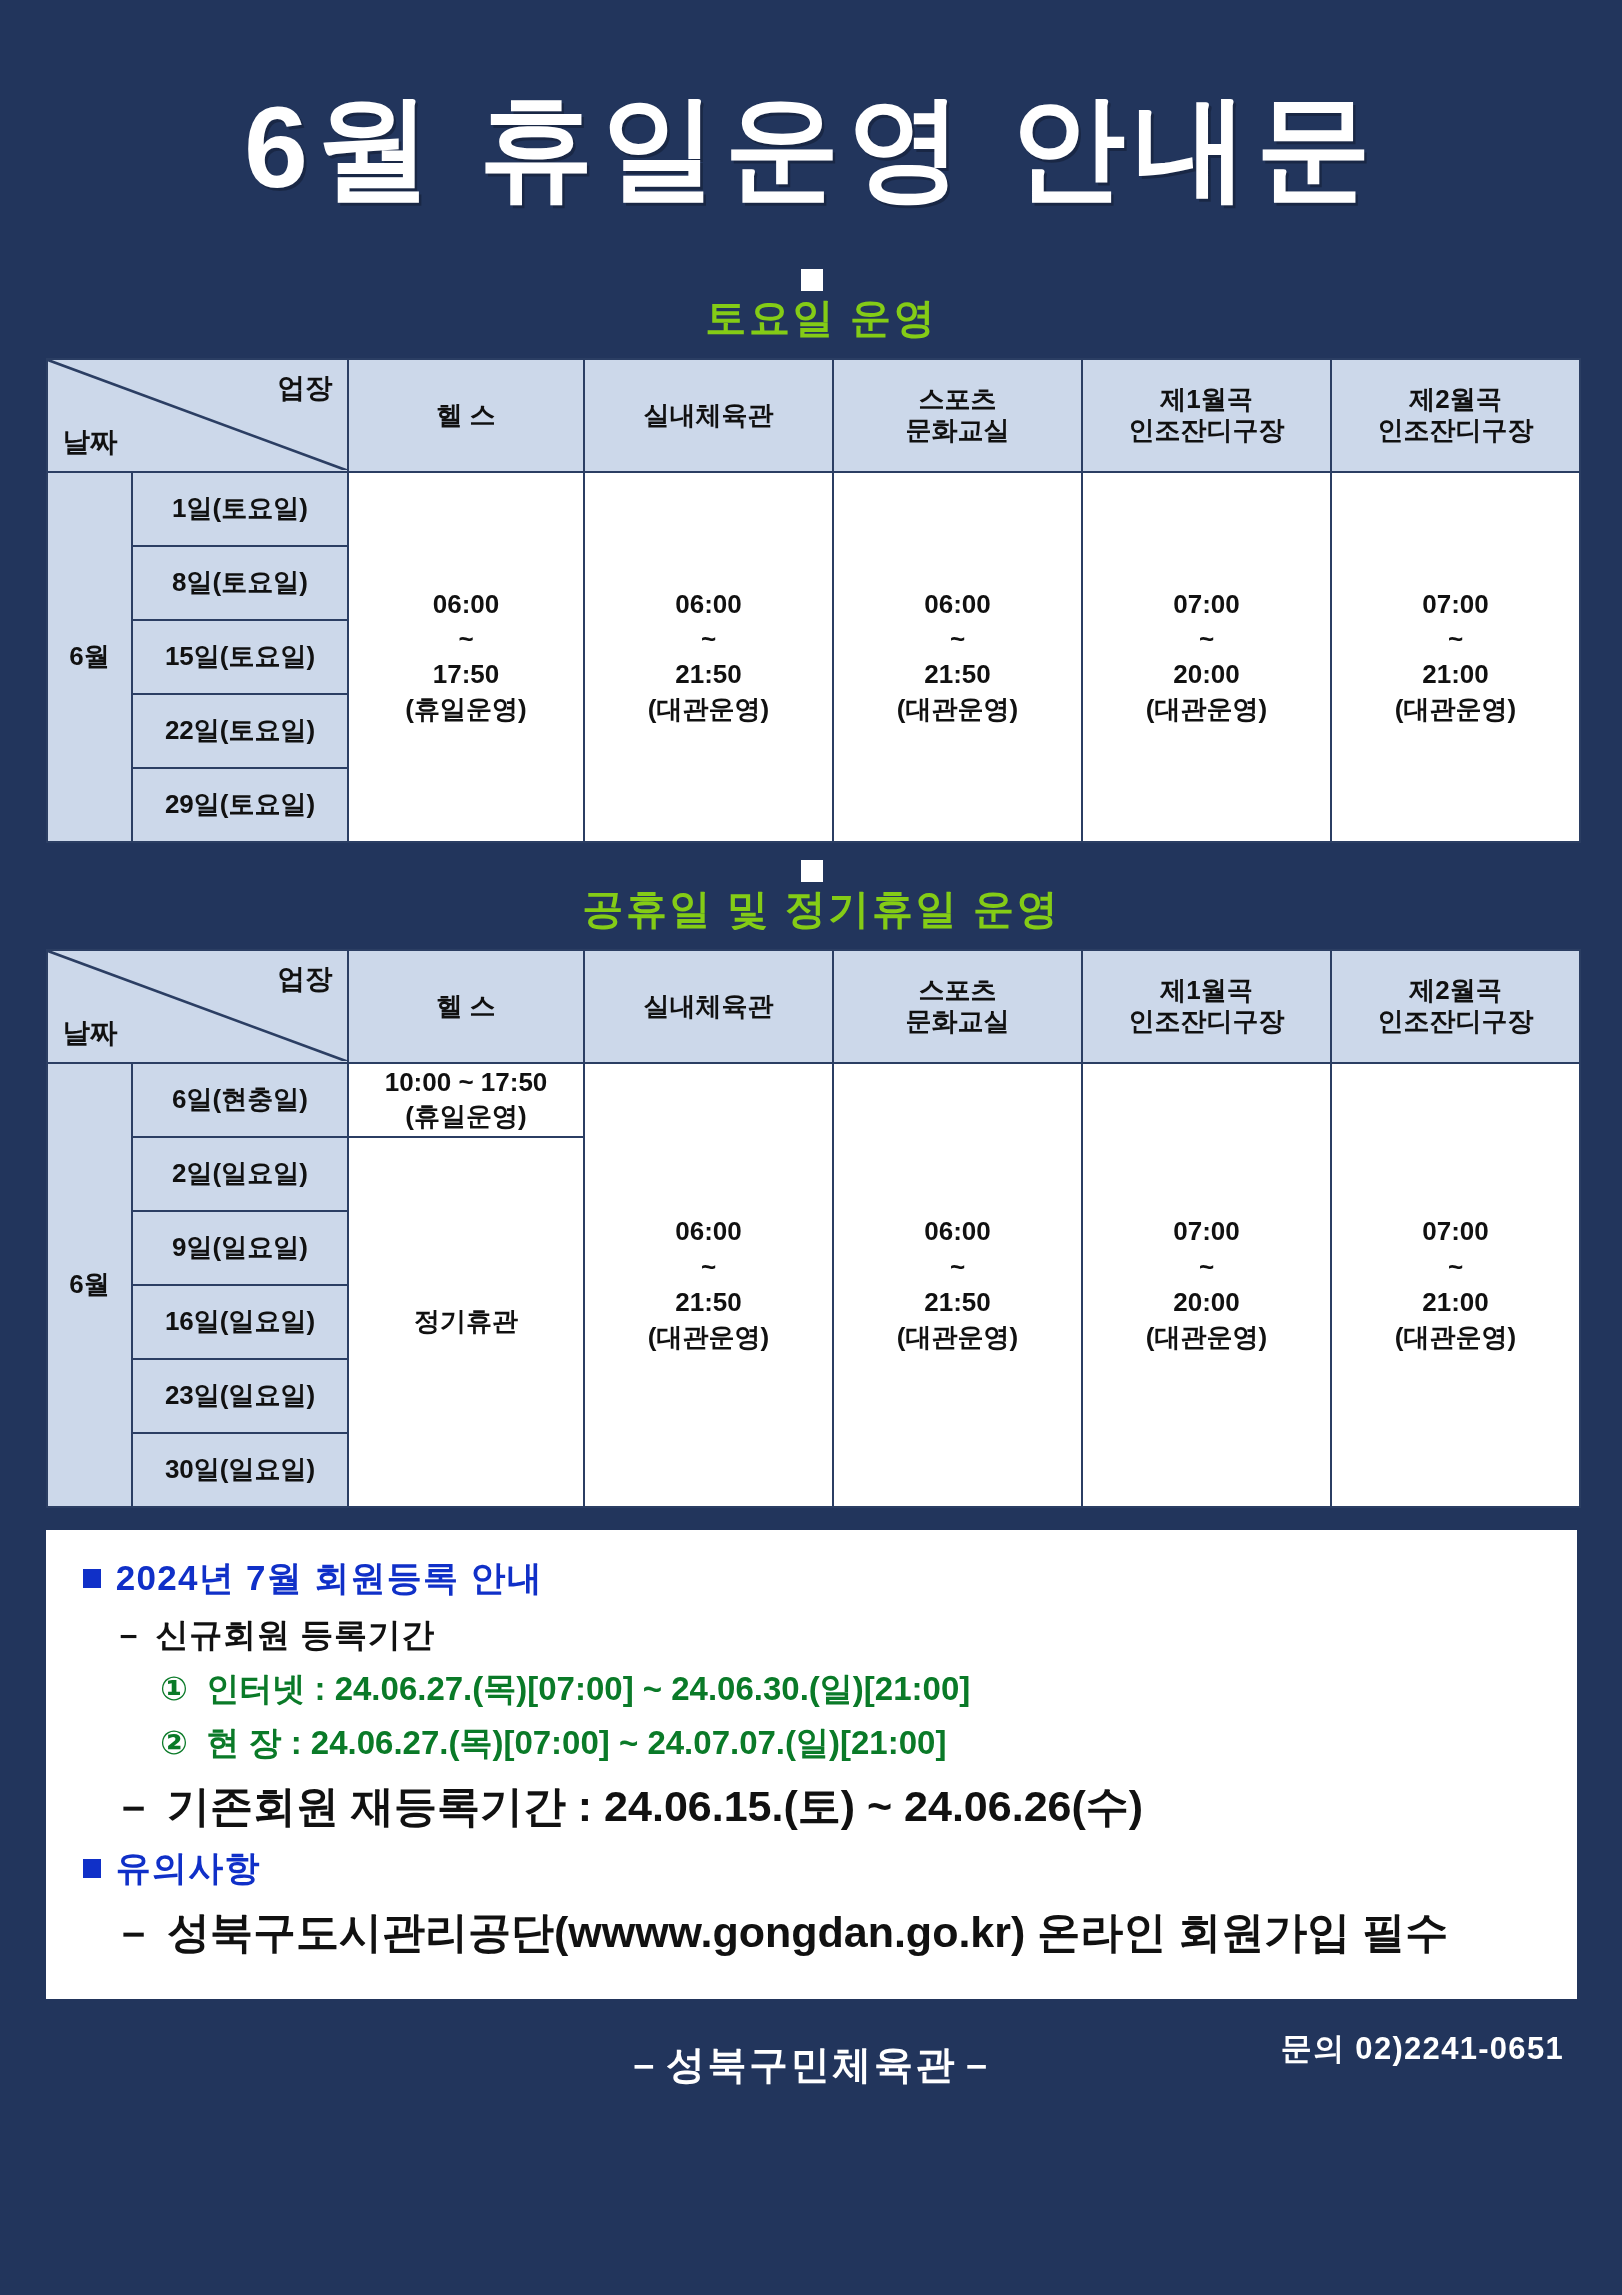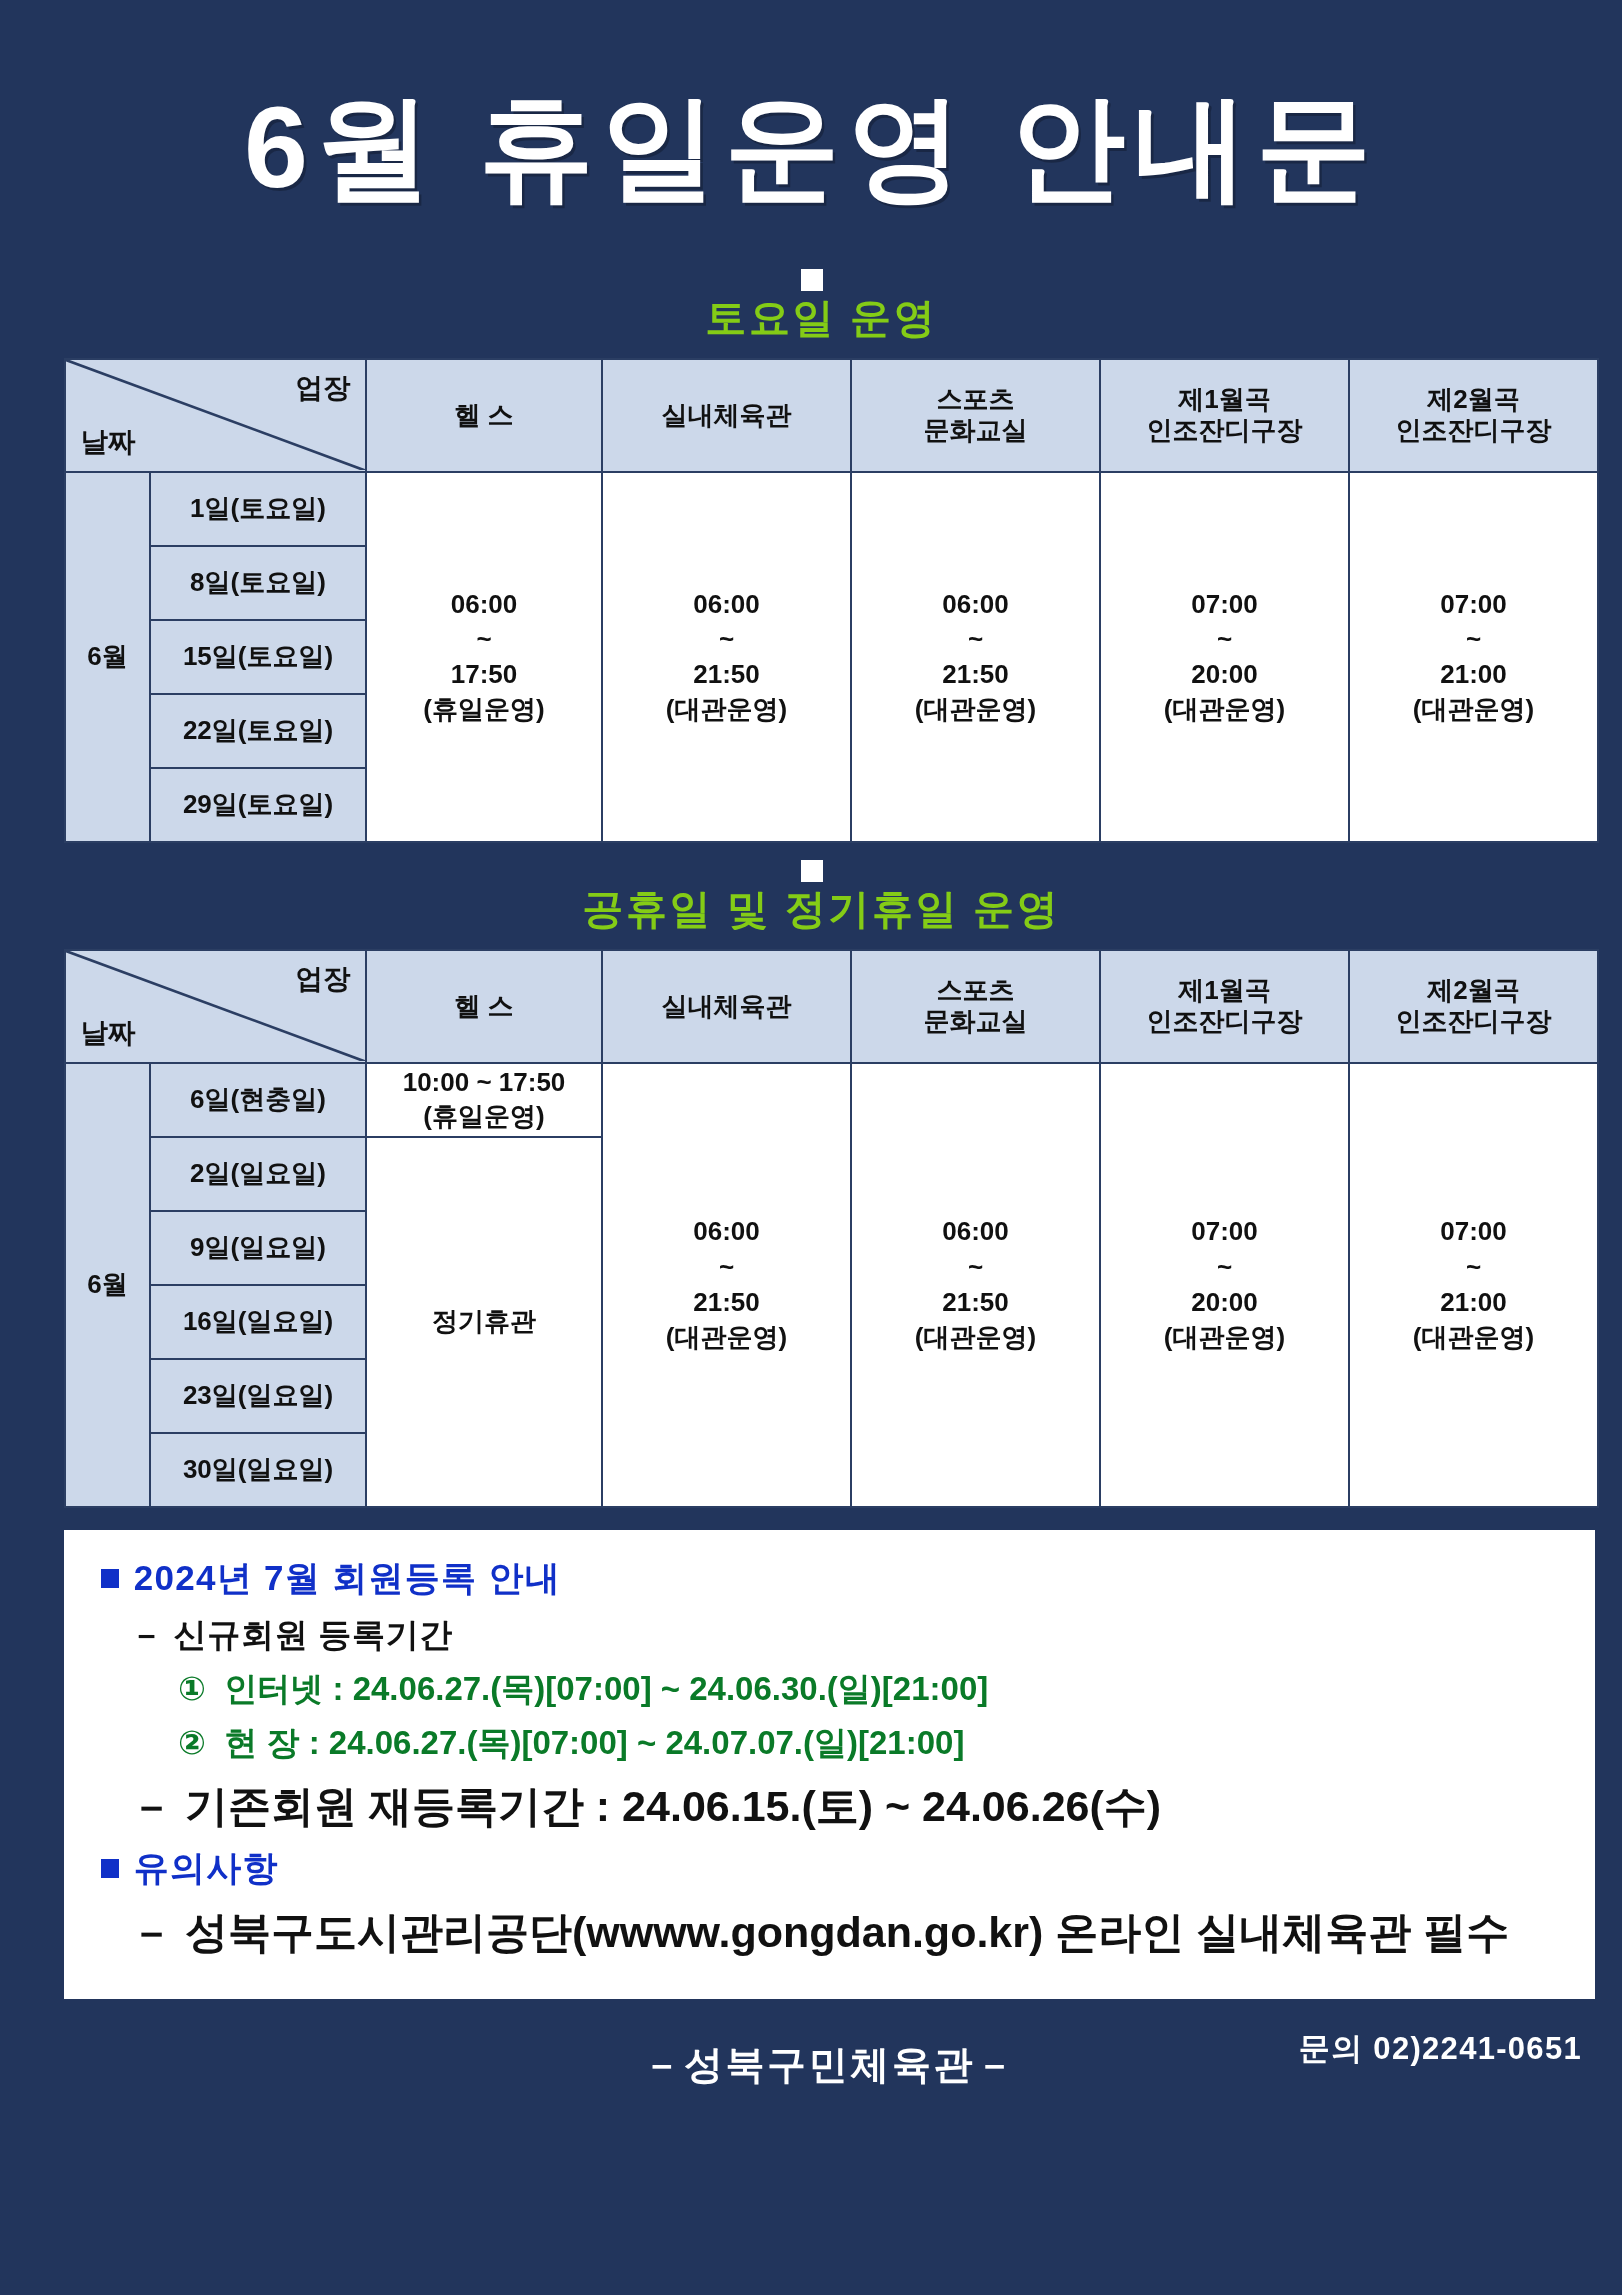--- a/index.html
+++ b/index.html
@@ -13,21 +13,21 @@
     font-family: "Liberation Sans", "DejaVu Sans", sans-serif;
     color: #ffffff;
     overflow: hidden;
   }
   .page {
     position: relative;
     width: 1623px;
     height: 2295px;
     background: #22355c;
     box-sizing: border-box;
-    padding: 0 64px;
+    padding: 0 46px;
   }
 
   
   .main-title {
     text-align: center;
     font-size: 115px;
     font-weight: bold;
     letter-spacing: 7.9px;
     padding-top: 71px;
     padding-bottom: 26px;
@@ -435,21 +435,21 @@
       <span>현  장 :</span>
       <span>24.06.27.(목)[07:00] ~ 24.07.07.(일)[21:00]</span>
     </div>
 
     <div class="notice-line">－ 기존회원 재등록기간 : 24.06.15.(토) ~ 24.06.26(수)</div>
 
     <div class="notice-head">
       <span class="bullet"></span>
       <span>유의사항</span>
     </div>
-    <div class="notice-line">－ 성북구도시관리공단(wwww.gongdan.go.kr) 온라인 실내체육관 필수</div>
+    <div class="notice-line">－ 성북구도시관리공단(wwww.gongdan.go.kr) 온라인 회원가입 필수</div>
   </div>
 
   <div class="footer">
     <div class="footer-center">－성북구민체육관－</div>
     <div class="footer-right">문의 02)2241-0651</div>
   </div>
 
 </div>
 
 

